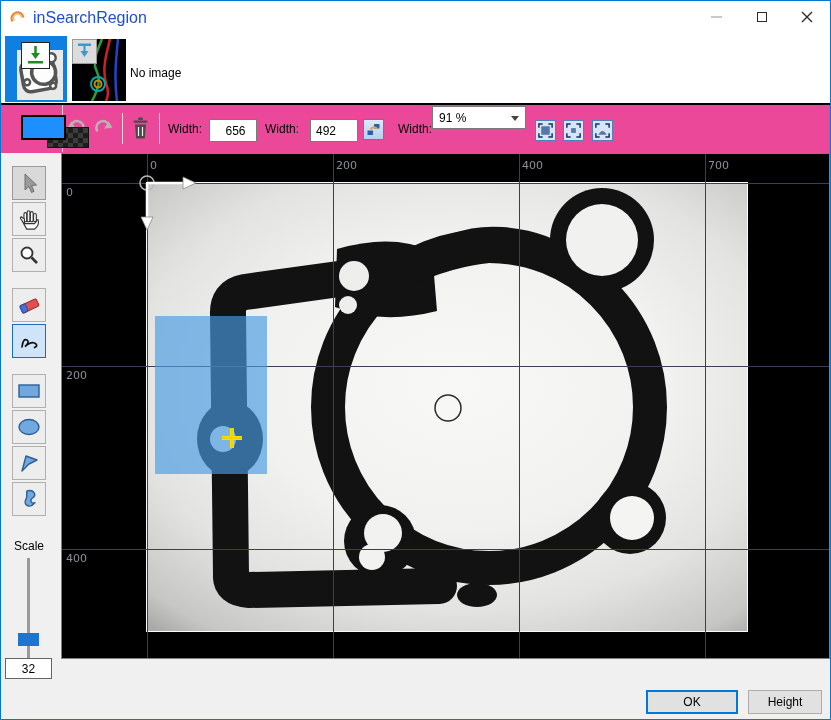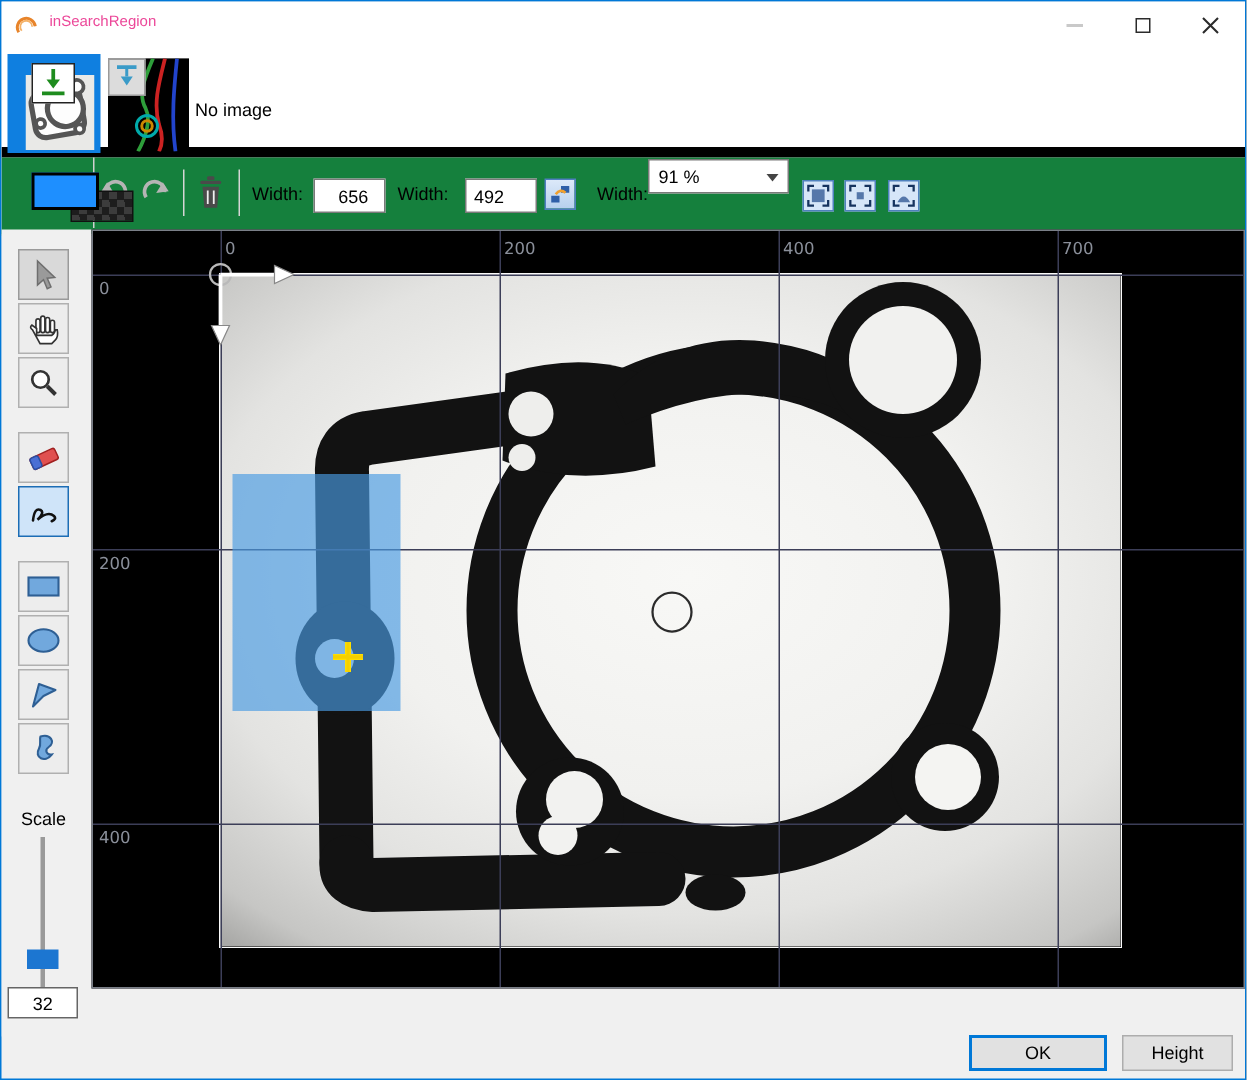--- a/index.html
+++ b/index.html
@@ -2,37 +2,37 @@
 <html><head>
 <meta charset="utf-8">
 <style>
   * { box-sizing: border-box; margin: 0; padding: 0; }
   html,body { width:831px; height:720px; background:#f0f0f0; font-family:"Liberation Sans", sans-serif; }
   .window { position:relative; width:831px; height:720px; background:#f0f0f0; border:1px solid #0078d7; overflow:hidden; }
 
   
   .titlebar { position:absolute; left:0; top:0; width:100%; height:31px; background:#ffffff; }
   .app-icon { position:absolute; left:9px; top:8px; width:16px; height:16px; }
-  .title-text { position:absolute; left:32px; top:8px; font-size:10px; color:#ec4899; }
+  .title-text { position:absolute; left:32px; top:8px; font-size:16px; color:#1d4ed8; }
   .winbtn { position:absolute; top:0; width:45px; height:31px; display:flex; align-items:center; justify-content:center; }
   .winbtn.min { right:91px; } .winbtn.max { right:46px; } .winbtn.close { right:1px; }
   .min-glyph { width:11px; height:2px; background:#c9c9c9; }
   .max-glyph { width:10px; height:10px; border:1.5px solid #2b2b2b; }
 
   
-  .thumbstrip { position:absolute; left:0; top:31px; width:100%; height:73px; background:#fff; border-bottom:7px solid #000000; }
+  .thumbstrip { position:absolute; left:0; top:31px; width:100%; height:73px; background:#fff; border-bottom:2px solid #000000; }
   .thumb1 { position:absolute; left:4px; top:4px; width:62px; height:66px; background:#0f7fe0; }
   .thumb1-img { position:absolute; left:12px; top:14px; width:46px; height:50px; }
   .badge1 { position:absolute; left:16px; top:6px; width:29px; height:27px; background:#fff; border:1px solid #222; }
   .thumb2 { position:absolute; left:71px; top:7px; width:54px; height:62px; background:#000; }
   .badge2 { position:absolute; left:0; top:0; width:25px; height:25px; background:#dcdcdc; border:1px solid #9a9a9a; }
   .no-image { position:absolute; left:129px; top:34px; font-size:12px; color:#000; }
 
   
-  .toolbar { position:absolute; left:0; top:104px; width:100%; height:52px; background:#15803d; border-bottom:1px solid #d0d0d0; }
+  .toolbar { position:absolute; left:0; top:104px; width:100%; height:52px; background:#ec4899; border-bottom:1px solid #d0d0d0; }
   .swatch-panel { position:absolute; left:0; top:0; width:62px; height:47px; border-right:1px solid #d0d0d0; }
   .swatch-bg { position:absolute; left:46px; top:22px; width:42px; height:21px; border:1px solid #111;
       background: repeating-conic-gradient(#3c3c3c 0% 25%, #1d1d1d 0% 50%) 0 0 / 10px 10px; z-index:1; }
   .swatch-fg { position:absolute; left:20px; top:10px; width:45px; height:25px; background:#1e8fff; border:2px solid #000; z-index:2; }
   .tb-sep { position:absolute; top:8px; width:1px; height:31px; background:#d5d5d5; }
   .tb-icon { position:absolute; top:12px; }
   .tb-label { position:absolute; top:17px; font-size:12px; color:#000; }
   .tb-input { position:absolute; top:14px; width:48px; height:23px; border:1px solid #7a7a7a; background:#fff; font-size:12px; padding-left:5px; font-family:"Liberation Sans",sans-serif; }
   .link-btn { position:absolute; left:362px; top:14px; width:21px; height:21px; border:1px solid #4f7ec0; background:linear-gradient(#dce9f9,#b7d0ee); display:flex;align-items:center;justify-content:center; }
   .scale-combo { position:absolute; left:431px; top:1px; width:94px; height:23px; border:1px solid #7a7a7a; background:#fff; font-size:12px; }

